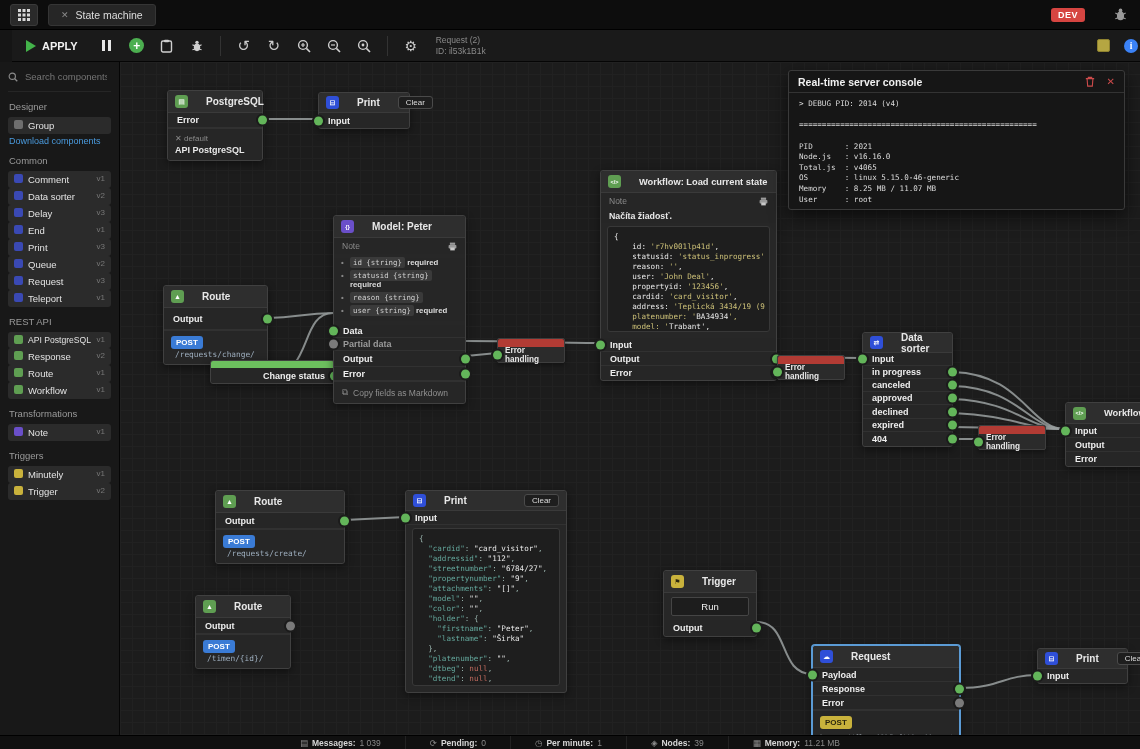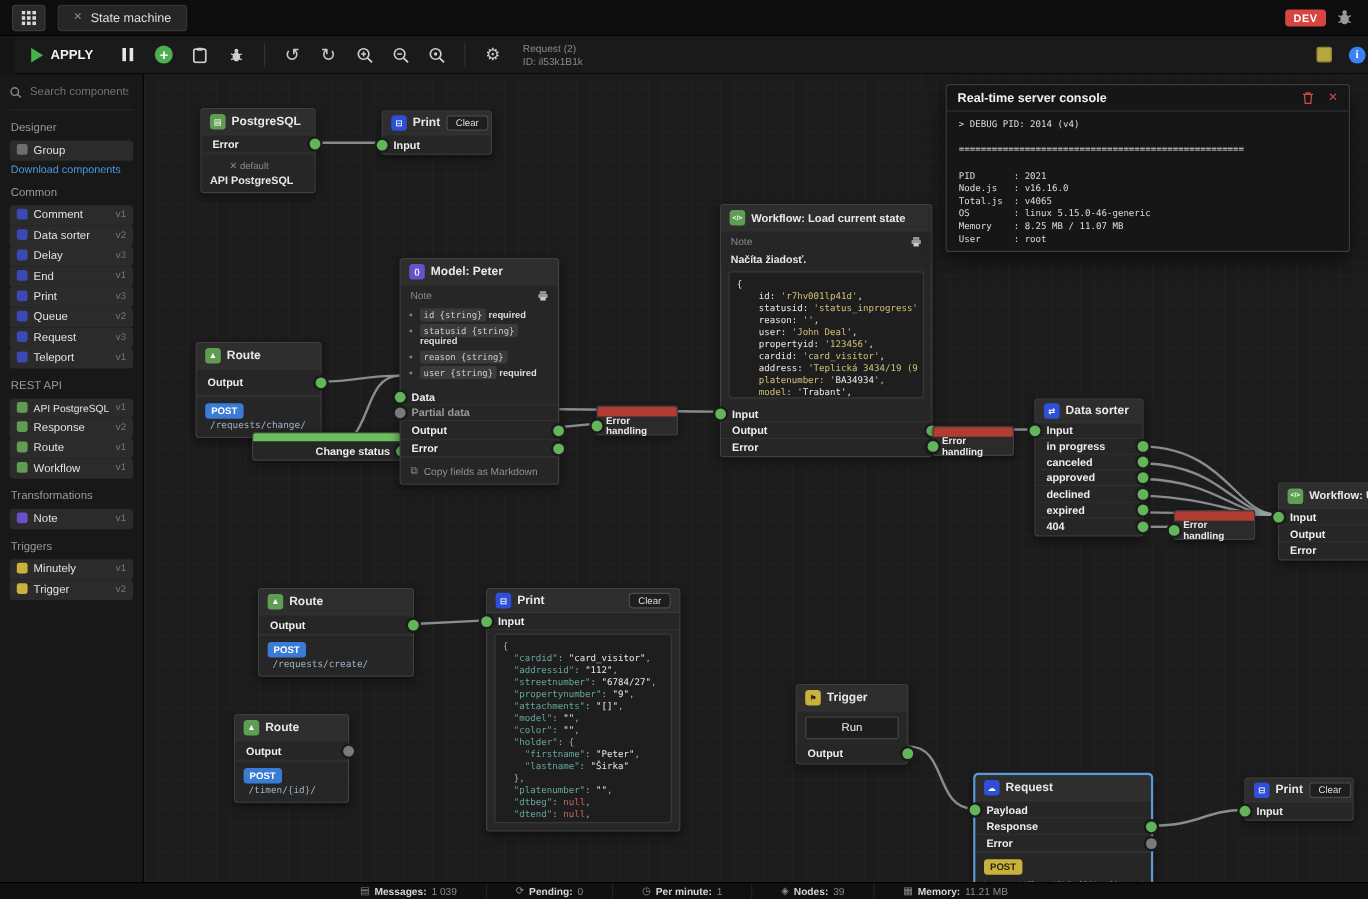--- a/index.html
+++ b/index.html
@@ -4,21 +4,21 @@
 <style>
   html,body{margin:0;padding:0;background:#0c0c0c;}
   *{box-sizing:border-box;}
   #app{position:relative;width:1140px;height:749px;overflow:hidden;background:#151515;
        font-family:"Liberation Sans","DejaVu Sans",sans-serif;color:#e8e8e8;font-size:11px;}
   
   .tabbar{position:absolute;left:0;top:0;width:1140px;height:30px;background:#0d0d0d;display:flex;align-items:center;border-bottom:1px solid #000;}
   .menu-btn{width:28px;height:22px;margin-left:10px;background:#2a2a2a;border:1px solid #3a3a3a;border-radius:3px;display:flex;align-items:center;justify-content:center;}
   .tab{height:22px;margin-left:10px;background:#262626;border:1px solid #353535;border-radius:3px;display:flex;align-items:center;gap:7px;padding:0 12px;font-size:10.5px;color:#ddd;}
   .tab .x{color:#8a8a8a;font-size:9px;}
-  .tabbar-right{margin-left:auto;display:flex;align-items:center;gap:8px;margin-right:12px;}
+  .tabbar-right{margin-left:auto;display:flex;align-items:center;gap:28px;margin-right:12px;}
   .dev-badge{background:#d64541;color:#fff;font-weight:bold;font-size:9px;padding:2px 7px;border-radius:3px;letter-spacing:.5px;}
   
   .toolbar{position:absolute;left:12px;top:30px;width:1140px;height:32px;background:#1a1a1a;border-bottom:1px solid #050505;display:flex;align-items:center;}
   .tb-apply{display:flex;align-items:center;gap:6px;padding:0 14px;font-weight:bold;font-size:11px;color:#f2f2f2;}
   .play-tri{width:0;height:0;border-left:10px solid #43b34a;border-top:6px solid transparent;border-bottom:6px solid transparent;}
   .tb-ico{width:22px;height:22px;display:flex;align-items:center;justify-content:center;margin:0 4px;color:#c9c9c9;font-size:14px;}
   .tb-sep{width:1px;height:20px;background:#333;margin:0 8px;}
   .pause-bars{display:flex;gap:3px;}
   .pause-bars i{display:block;width:3px;height:11px;background:#e6e6e6;}
   .plus-circle{width:15px;height:15px;border-radius:50%;background:#4caf50;color:#fff;display:flex;align-items:center;justify-content:center;font-size:12px;font-weight:bold;line-height:1;}
@@ -39,21 +39,21 @@
   .sb-link{color:#4a9add;font-size:9px;margin:2px 0 0 1px;}
   
   .canvas{position:absolute;left:120px;top:62px;width:1020px;height:673px;overflow:hidden;background-color:#1c1c1c;
     background-image:linear-gradient(#212121 1px,transparent 1px),linear-gradient(90deg,#212121 1px,transparent 1px);
     background-size:12px 12px;}
   .wires{position:absolute;left:0;top:0;z-index:1;}
   .wires path{fill:none;stroke:#9aa0a0;stroke-width:2;opacity:.85;}
   
   .node{position:absolute;background:#272727;border:1px solid #404040;border-radius:3px;box-shadow:0 3px 8px rgba(0,0,0,.45);z-index:2;}
   .node.sel{border-color:#5b9bd5;box-shadow:0 0 0 1px #5b9bd5,0 3px 8px rgba(0,0,0,.5);}
-  .nh{display:flex;align-items:center;gap:5px;padding:0 7px;height:22px;font-weight:bold;font-size:10px;background:#2e2e2e;border-bottom:1px solid #3a3a3a;border-radius:3px 3px 0 0;}
+  .nh{display:flex;align-items:center;gap:18px;padding:0 7px;height:22px;font-weight:bold;font-size:10px;background:#2e2e2e;border-bottom:1px solid #3a3a3a;border-radius:3px 3px 0 0;}
   .nicon{width:13px;height:13px;border-radius:3px;display:flex;align-items:center;justify-content:center;font-size:7px;color:#fff;flex:0 0 13px;font-weight:bold;}
   .clearbtn{margin-left:auto;background:#1e1e1e;border:1px solid #4a4a4a;color:#ddd;font-size:8px;padding:1px 7px;border-radius:3px;font-family:inherit;}
   .nrow{position:relative;display:flex;align-items:center;padding:0 9px;height:15px;font-size:9px;font-weight:bold;border-bottom:1px solid #313131;background:#262626;color:#eee;}
   .nrow.last{border-bottom:none;border-radius:0 0 3px 3px;}
   .nrow.dim{color:#9a9a9a;}
   .pt{position:absolute;top:50%;width:9px;height:9px;border-radius:50%;background:#63b55a;box-shadow:0 0 0 2px #1b1b1b;transform:translateY(-50%);}
   .pt.l{left:-5px;}.pt.r{right:-5px;}.pt.gray{background:#7a7a7a;}
   .nfoot{padding:5px 7px;font-size:8.5px;background:#262626;border-top:1px solid #313131;border-radius:0 0 3px 3px;}
   .badge{display:inline-block;background:#3a7bd5;color:#fff;font-weight:bold;font-size:8px;padding:2px 5px;border-radius:3px;vertical-align:middle;}
   .badge.yellow{background:#c9b23c;color:#2c270e;}
@@ -331,21 +331,21 @@
     <div class="node" style="left:47px;top:28px;width:96px;">
       <div class="nh">
           <span class="nicon" style="background:#5f9e52;">▤</span>
           <span>PostgreSQL</span>
         </div>
       <div class="nrow" style="height:15px;">
           <span>Error</span>
           <span class="pt r"></span>
         </div>
       <div class="nfoot">
-        <div style="color:#8a8a8a;font-size:8px;margin-left:16px;"><span>✕</span> <span>default</span></div>
+        <div style="color:#8a8a8a;font-size:8px;"><span>✕</span> <span>default</span></div>
         <div style="font-weight:bold;font-size:9px;margin-top:2px;">API PostgreSQL</div>
       </div>
     </div>
 
     <div class="node" style="left:198px;top:30px;width:92px;">
       <div class="nh" style="height:20px;">
           <span class="nicon" style="background:#2f4fd8;">⊟</span>
           <span>Print</span>
           <button class="clearbtn">Clear</button>
         </div>

